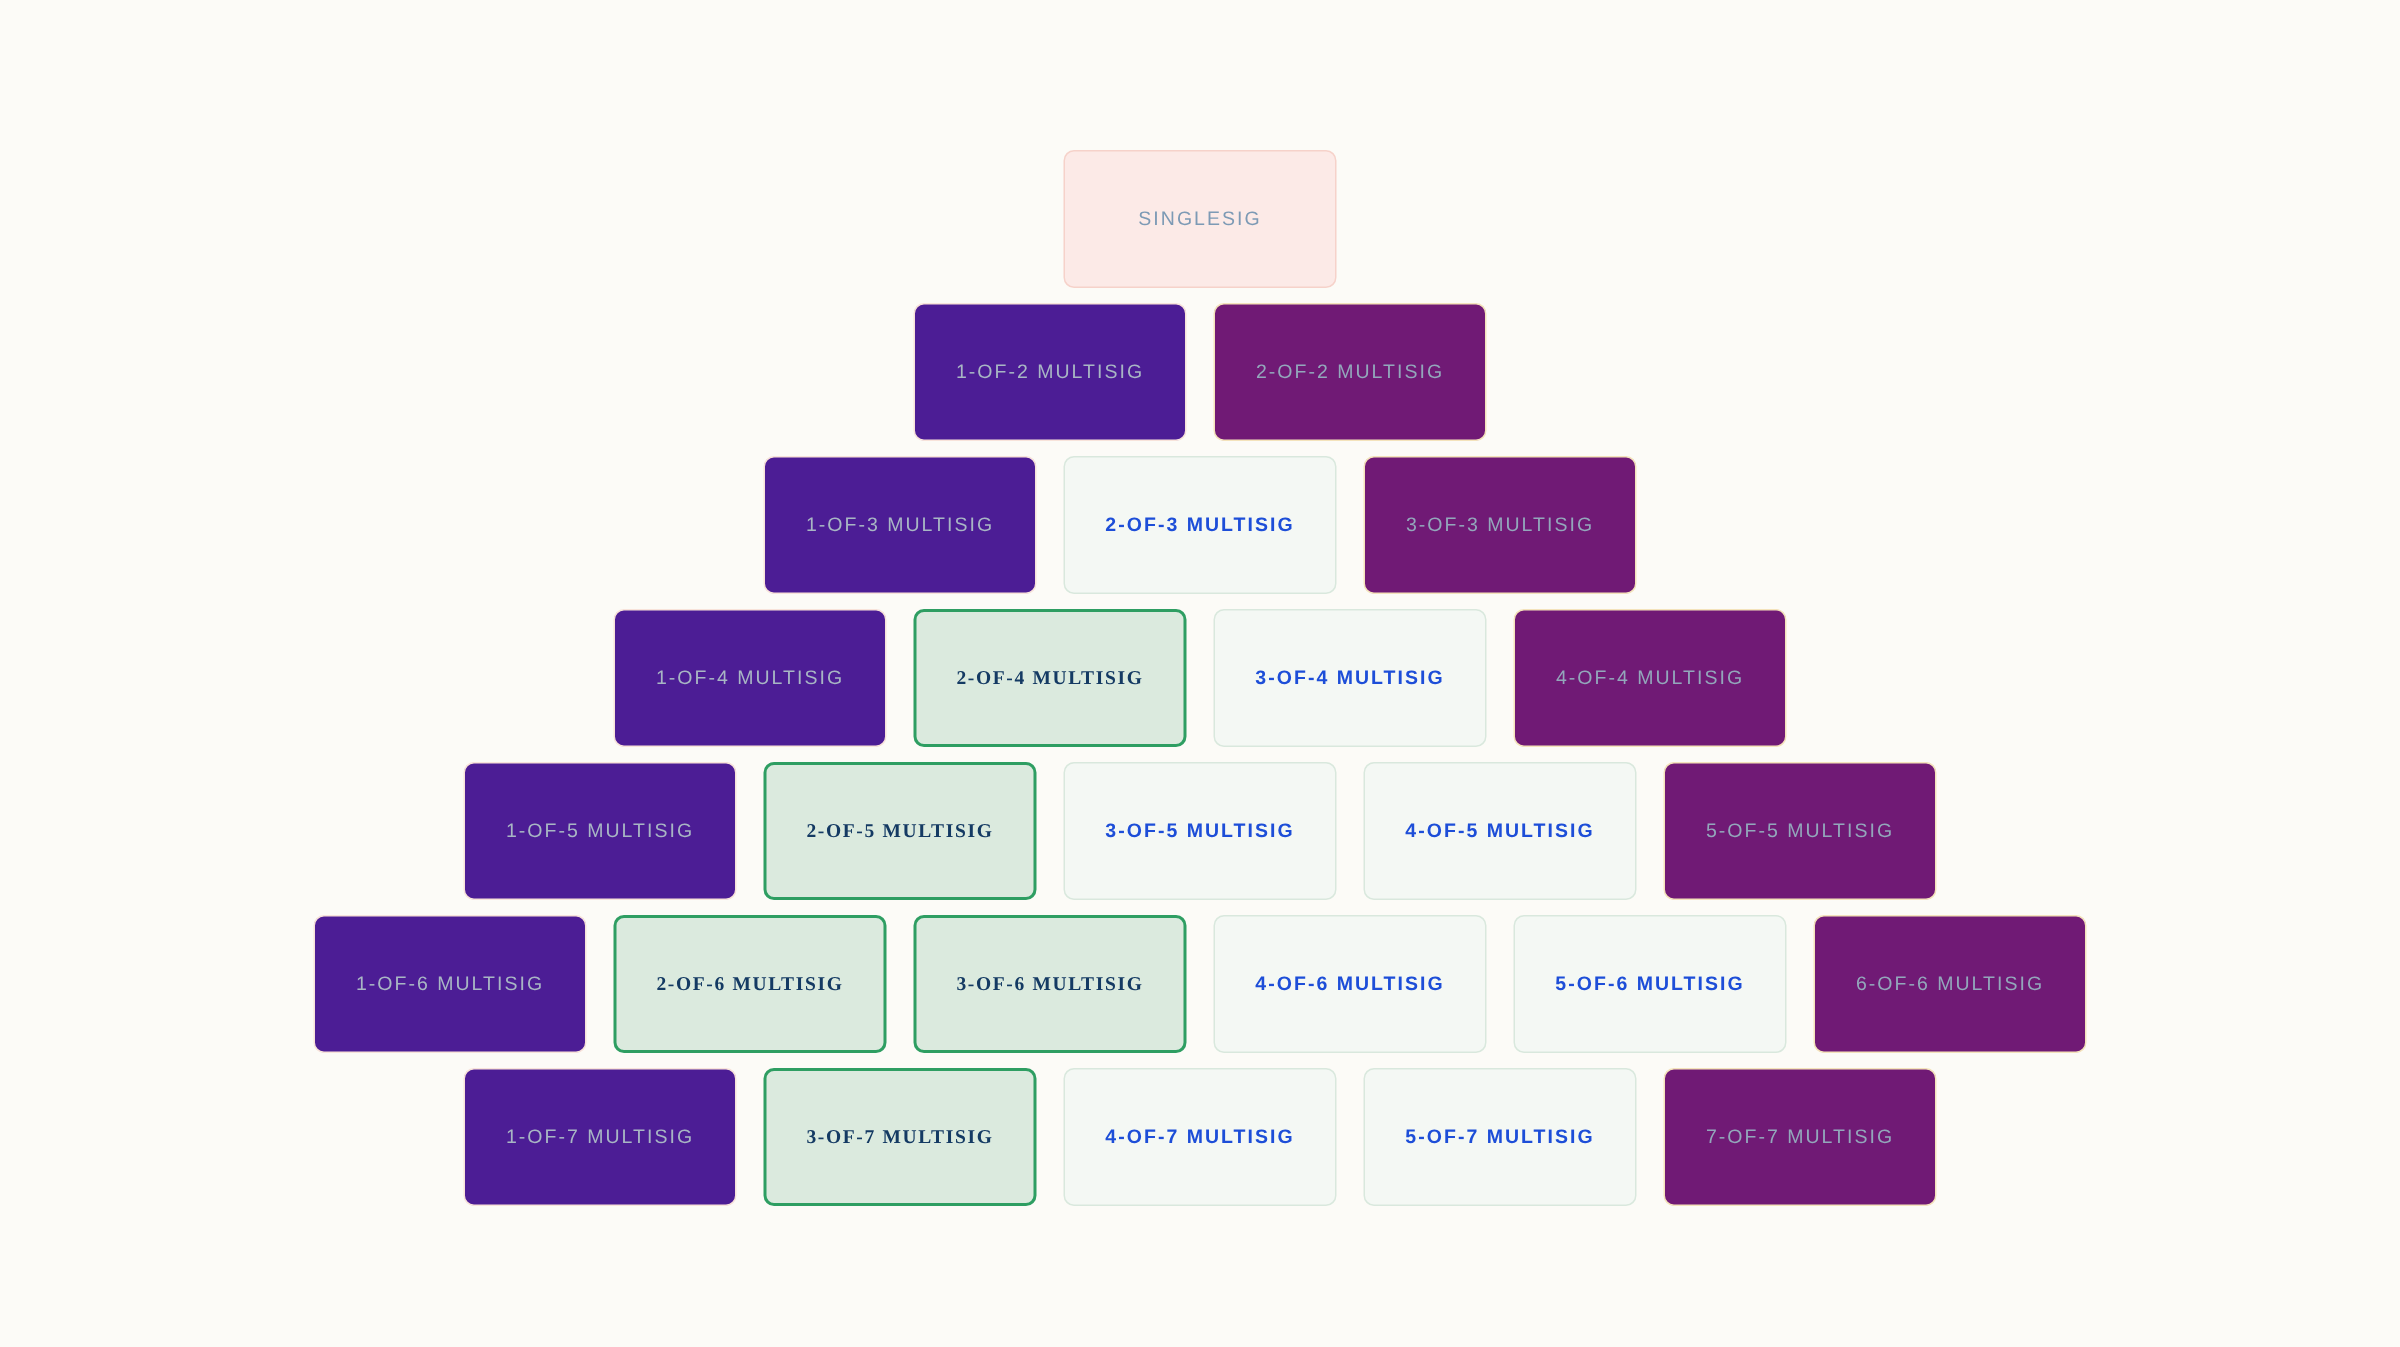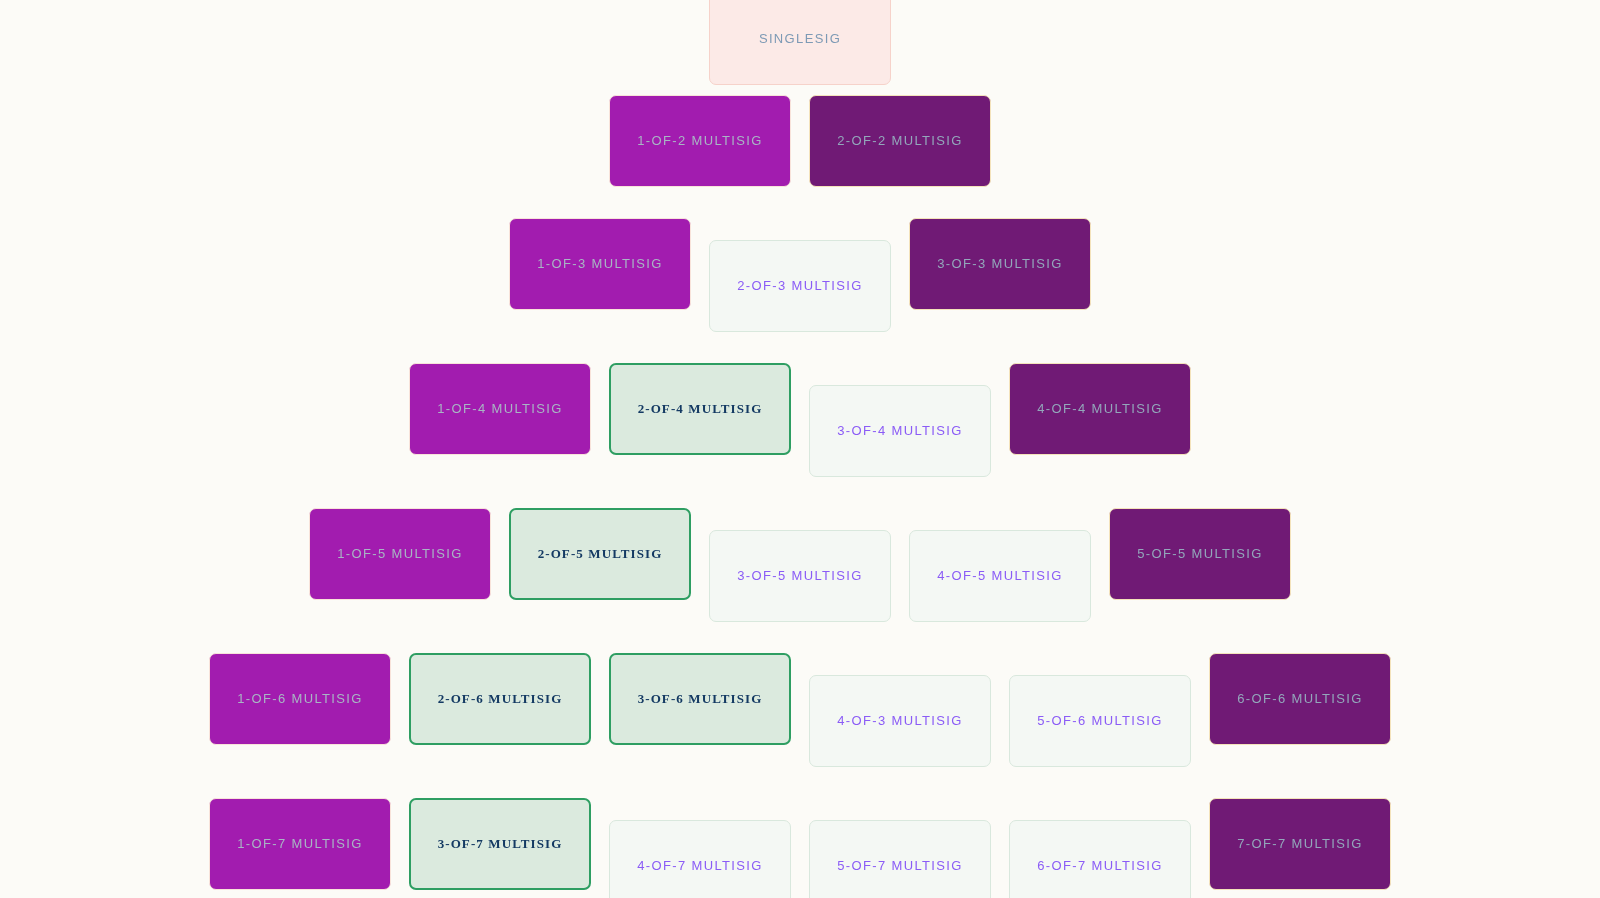--- a/index.html
+++ b/index.html
@@ -56,41 +56,40 @@
   
   .quorum-cell.cat-singlesig {
     background: #fceae7;
     border-color: #f6d2ca;
     color: #7d9ab5;
     font-weight: 400;
   }
 
   
   .quorum-cell.cat-weak {
-    background: #a21caf;
+    background: #4c1d95;
     border-color: #f8e3da;
     color: #a8b6c4;
     font-weight: 400;
   }
 
   
   .quorum-cell.cat-brittle {
     background: #701a75;
     border-color: #f4e3bb;
     color: #93a7bb;
     font-weight: 400;
   }
 
   
   .quorum-cell.cat-neutral {
     background: #f4f8f4;
     border-color: #d9e8dd;
-    color: #8b5cf6;
-    font-weight: 400;
-    margin-top: 43px;
+    color: #1d4ed8;
+    font-weight: 700;
   }
 
   
   .quorum-cell.cat-recommended {
     background: #dbeade;
     border: 2px solid #2e9e62;
     color: #143a63;
     font-weight: 700;
     letter-spacing: 1.1px;
     font-family: Liberation Serif, serif;
@@ -164,21 +163,21 @@
       <div class="quorum-cell cat-weak">
         <span class="cell-label">1-OF-6 MULTISIG</span>
       </div>
       <div class="quorum-cell cat-recommended">
         <span class="cell-label">2-OF-6 MULTISIG</span>
       </div>
       <div class="quorum-cell cat-recommended">
         <span class="cell-label">3-OF-6 MULTISIG</span>
       </div>
       <div class="quorum-cell cat-neutral">
-        <span class="cell-label">4-OF-3 MULTISIG</span>
+        <span class="cell-label">4-OF-6 MULTISIG</span>
       </div>
       <div class="quorum-cell cat-neutral">
         <span class="cell-label">5-OF-6 MULTISIG</span>
       </div>
       <div class="quorum-cell cat-brittle">
         <span class="cell-label">6-OF-6 MULTISIG</span>
       </div>
     </div>
     <div class="quorum-row">
       <div class="quorum-cell cat-weak">
@@ -186,20 +185,17 @@
       </div>
       <div class="quorum-cell cat-recommended">
         <span class="cell-label">3-OF-7 MULTISIG</span>
       </div>
       <div class="quorum-cell cat-neutral">
         <span class="cell-label">4-OF-7 MULTISIG</span>
       </div>
       <div class="quorum-cell cat-neutral">
         <span class="cell-label">5-OF-7 MULTISIG</span>
       </div>
-      <div class="quorum-cell cat-neutral">
-        <span class="cell-label">6-OF-7 MULTISIG</span>
-      </div>
       <div class="quorum-cell cat-brittle">
         <span class="cell-label">7-OF-7 MULTISIG</span>
       </div>
     </div>
   </div>
 
 </body></html>

